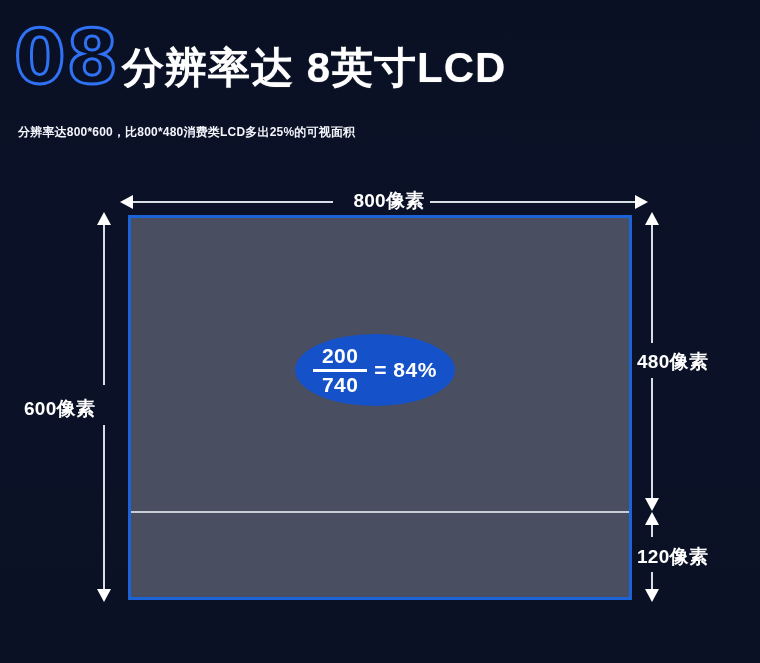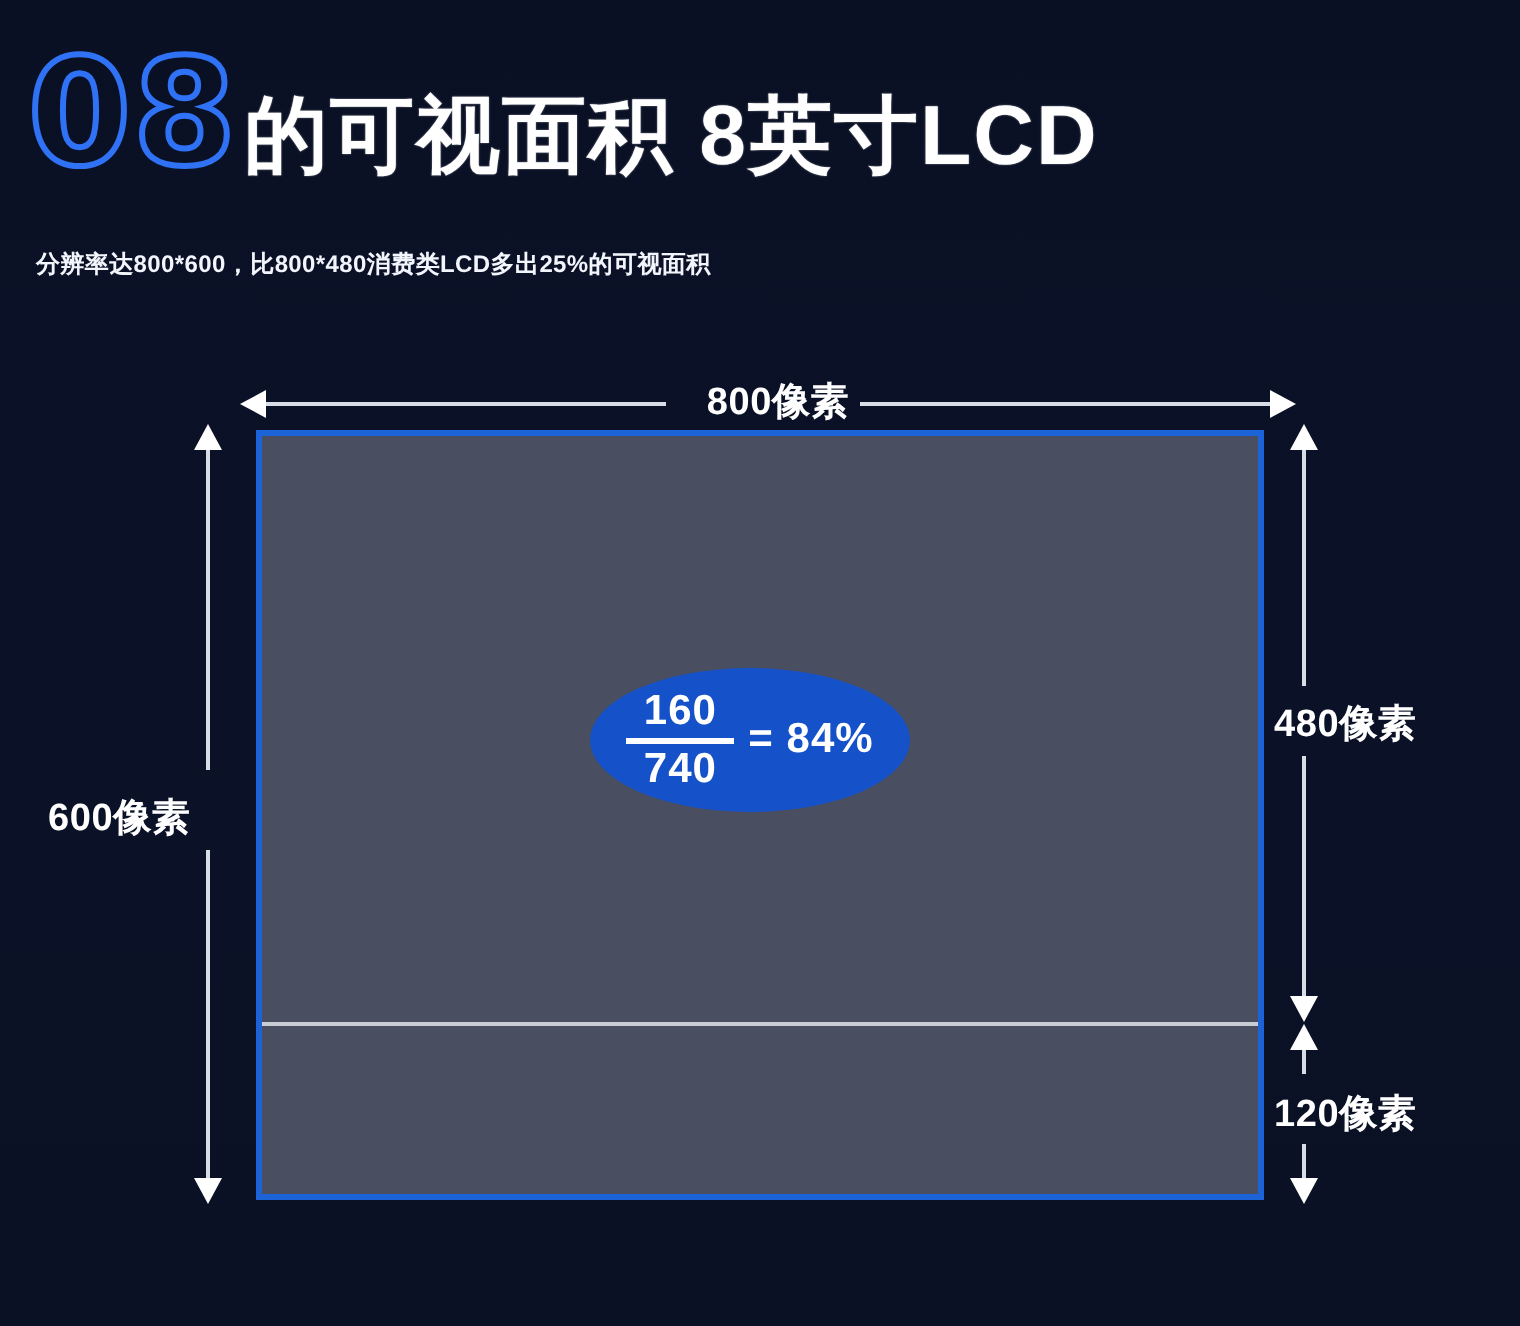--- a/index.html
+++ b/index.html
@@ -106,21 +106,21 @@
   .dim-label.top{
     left:9px; width:760px; text-align:center; top:188px;
   }
 </style>
 </head>
 <body>
 
 <div id="stage">
 
   <div class="hdr-num">08</div>
-  <div class="hdr-title">的可视面积  8英寸LCD</div>
+  <div class="hdr-title">分辨率达  8英寸LCD</div>
   <div class="hdr-sub">分辨率达800*600，比800*480消费类LCD多出25%的可视面积</div>
 
   <div class="arrow left" style="left:120px; top:195px;"></div>
   <div class="hline" style="left:133px; top:201px; width:200px;"></div>
   <div class="hline" style="left:430px; top:201px; width:205px;"></div>
   <div class="arrow right" style="left:635px; top:195px;"></div>
   <div class="dim-label top">800像素</div>
 
   <div class="arrow up" style="left:97px; top:212px;"></div>
   <div class="vline" style="left:103px; top:225px; height:160px;"></div>
@@ -139,20 +139,20 @@
   <div class="vline" style="left:651px; top:572px; height:17px;"></div>
   <div class="arrow down" style="left:645px; top:589px;"></div>
   <div class="dim-label" style="left:637px; top:544px;">120像素</div>
 
   <div class="panel">
     <div class="panel-divider"></div>
   </div>
 
   <div class="ellipse">
     <div class="frac">
-      <span class="frac-num">160</span>
+      <span class="frac-num">200</span>
       <span class="frac-bar"></span>
       <span class="frac-den">740</span>
     </div>
     <span class="eq">= 84%</span>
   </div>
 
 </div>
 
 </body></html>

